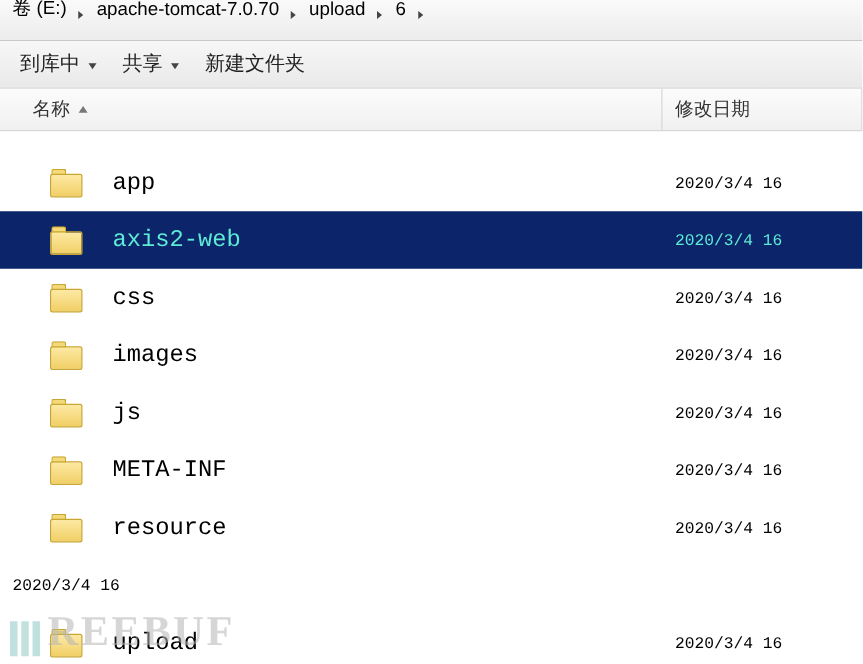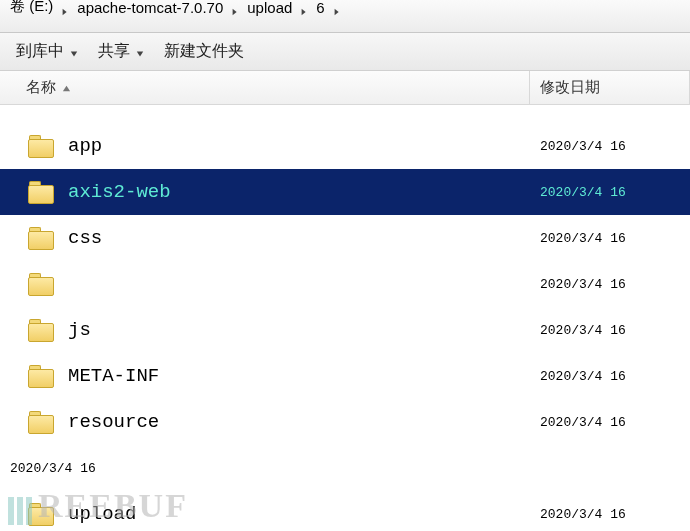--- a/index.html
+++ b/index.html
@@ -82,22 +82,22 @@
     align-items: center;
   }
   .file-row.selected {
     background: #0b246a;
     color: #5eead4;
   }
   .cell-name {
     width: 530px;
     display: flex;
     align-items: center;
-    padding-left: 28px;
-    gap: 14px;
+    padding-left: 40px;
+    gap: 24px;
     font-family: "Consolas","Courier New",monospace;
     font-size: 19px;
   }
   .cell-date {
     flex: 1;
     padding: 0 10px;
     font-family: "Consolas","Courier New",monospace;
     font-size: 13px;
     white-space: nowrap;
     overflow: hidden;
@@ -238,20 +238,21 @@
     <div class="file-row">
       <div class="cell-name">
         <span class="folder-icon"></span>
         <span>css</span>
       </div>
       <div class="cell-date">2020/3/4 16</div>
     </div>
     <div class="file-row">
       <div class="cell-name">
         <span class="folder-icon"></span>
+        <span>images</span>
       </div>
       <div class="cell-date">2020/3/4 16</div>
     </div>
     <div class="file-row">
       <div class="cell-name">
         <span class="folder-icon"></span>
         <span>js</span>
       </div>
       <div class="cell-date">2020/3/4 16</div>
     </div>

